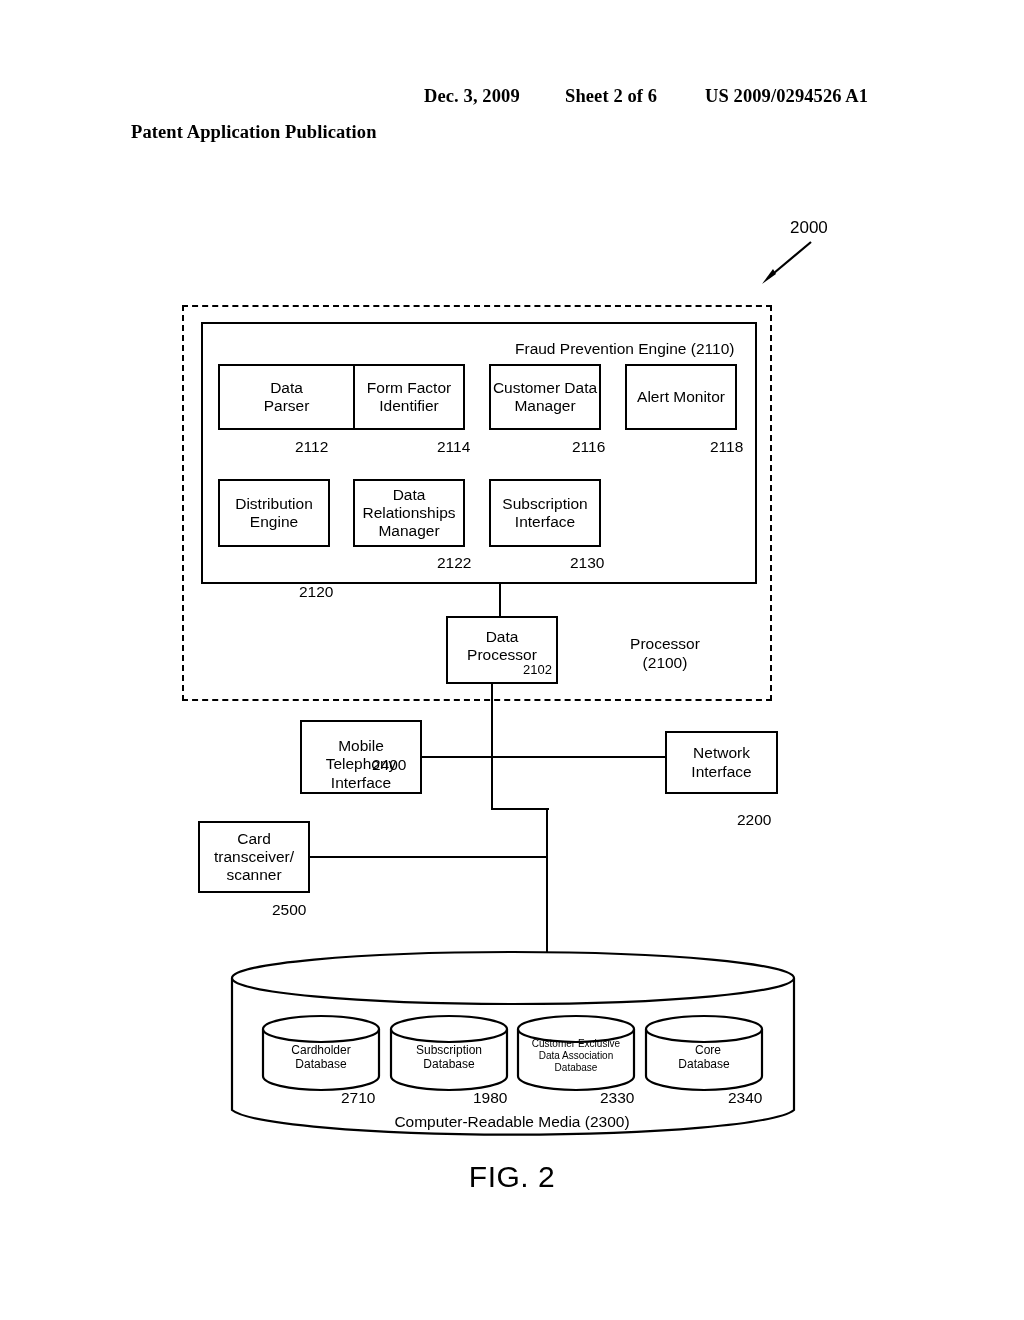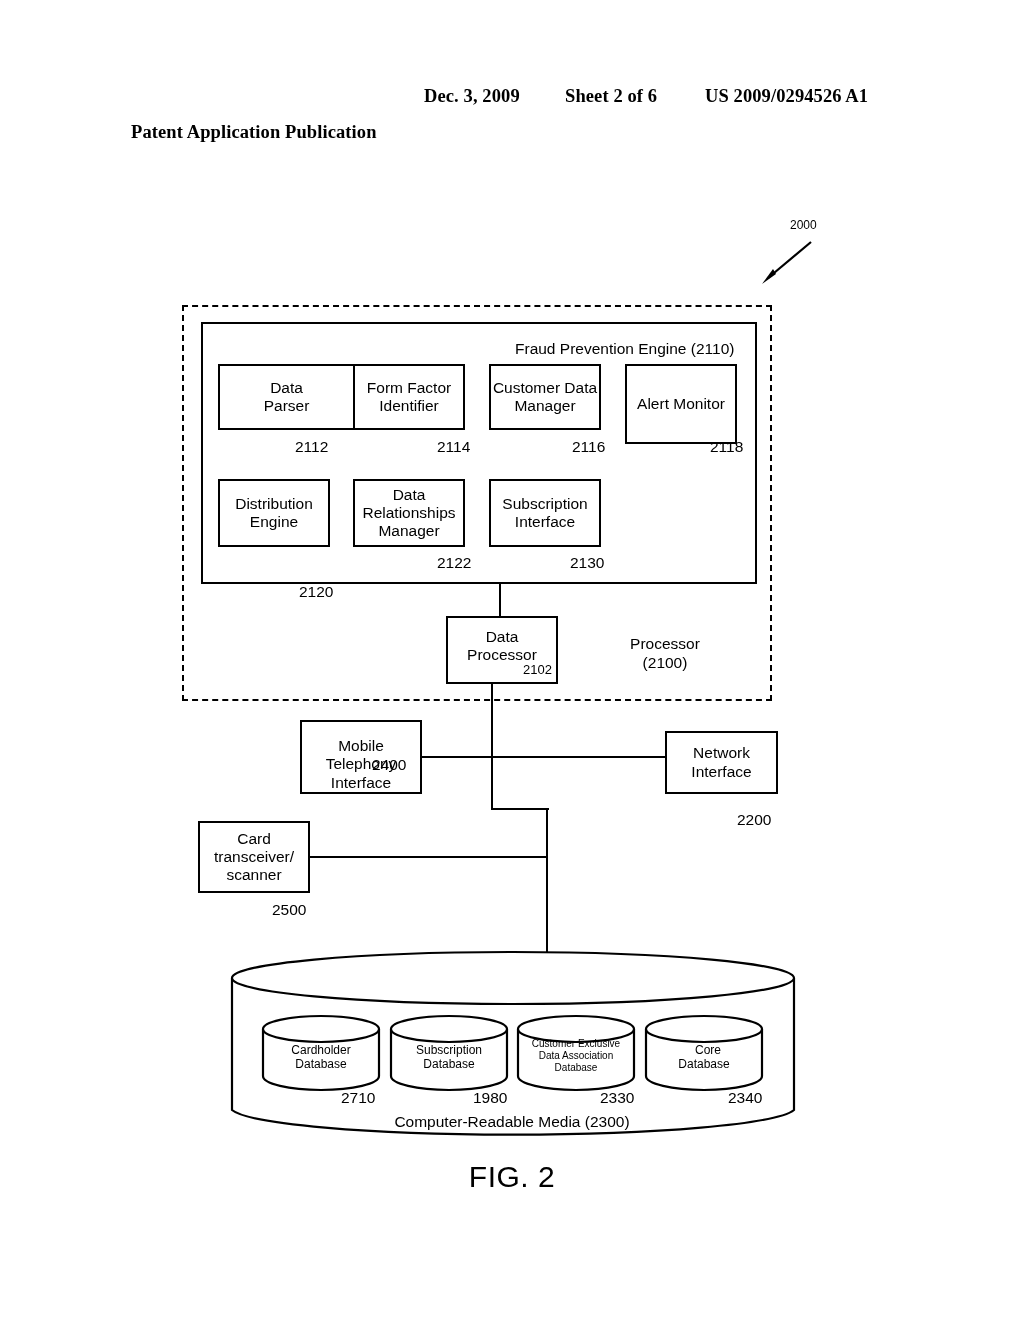--- a/index.html
+++ b/index.html
@@ -121,21 +121,21 @@
     width: 1024px;
     text-align: center;
     font-size: 15.5px;
     z-index: 7;
   }
 
   
   #ref-2000 {
     position: absolute;
     left: 790px; top: 218px;
-    font-size: 12px;
+    font-size: 17px;
     z-index: 7;
   }
   #arrow-2000 {
     position: absolute;
     left: 756px; top: 238px;
     width: 60px; height: 50px;
     z-index: 7;
   }
 
   
@@ -187,21 +187,21 @@
 <div class="refnum" style="left:437px; top:438px;">2114</div>
 
 <div class="box" style="left:489px; top:364px; width:112px; height:66px;">
   <div>
     <span>Customer Data</span>
     <span>Manager</span>
   </div>
 </div>
 <div class="refnum" style="left:572px; top:438px;">2116</div>
 
-<div class="box" style="left:625px; top:364px; width:112px; height:80px;">
+<div class="box" style="left:625px; top:364px; width:112px; height:66px;">
   <div>
     <span>Alert Monitor</span>
   </div>
 </div>
 <div class="refnum" style="left:710px; top:438px;">2118</div>
 
 <div class="box" style="left:218px; top:479px; width:112px; height:68px;">
   <div>
     <span>Distribution</span>
     <span>Engine</span>

